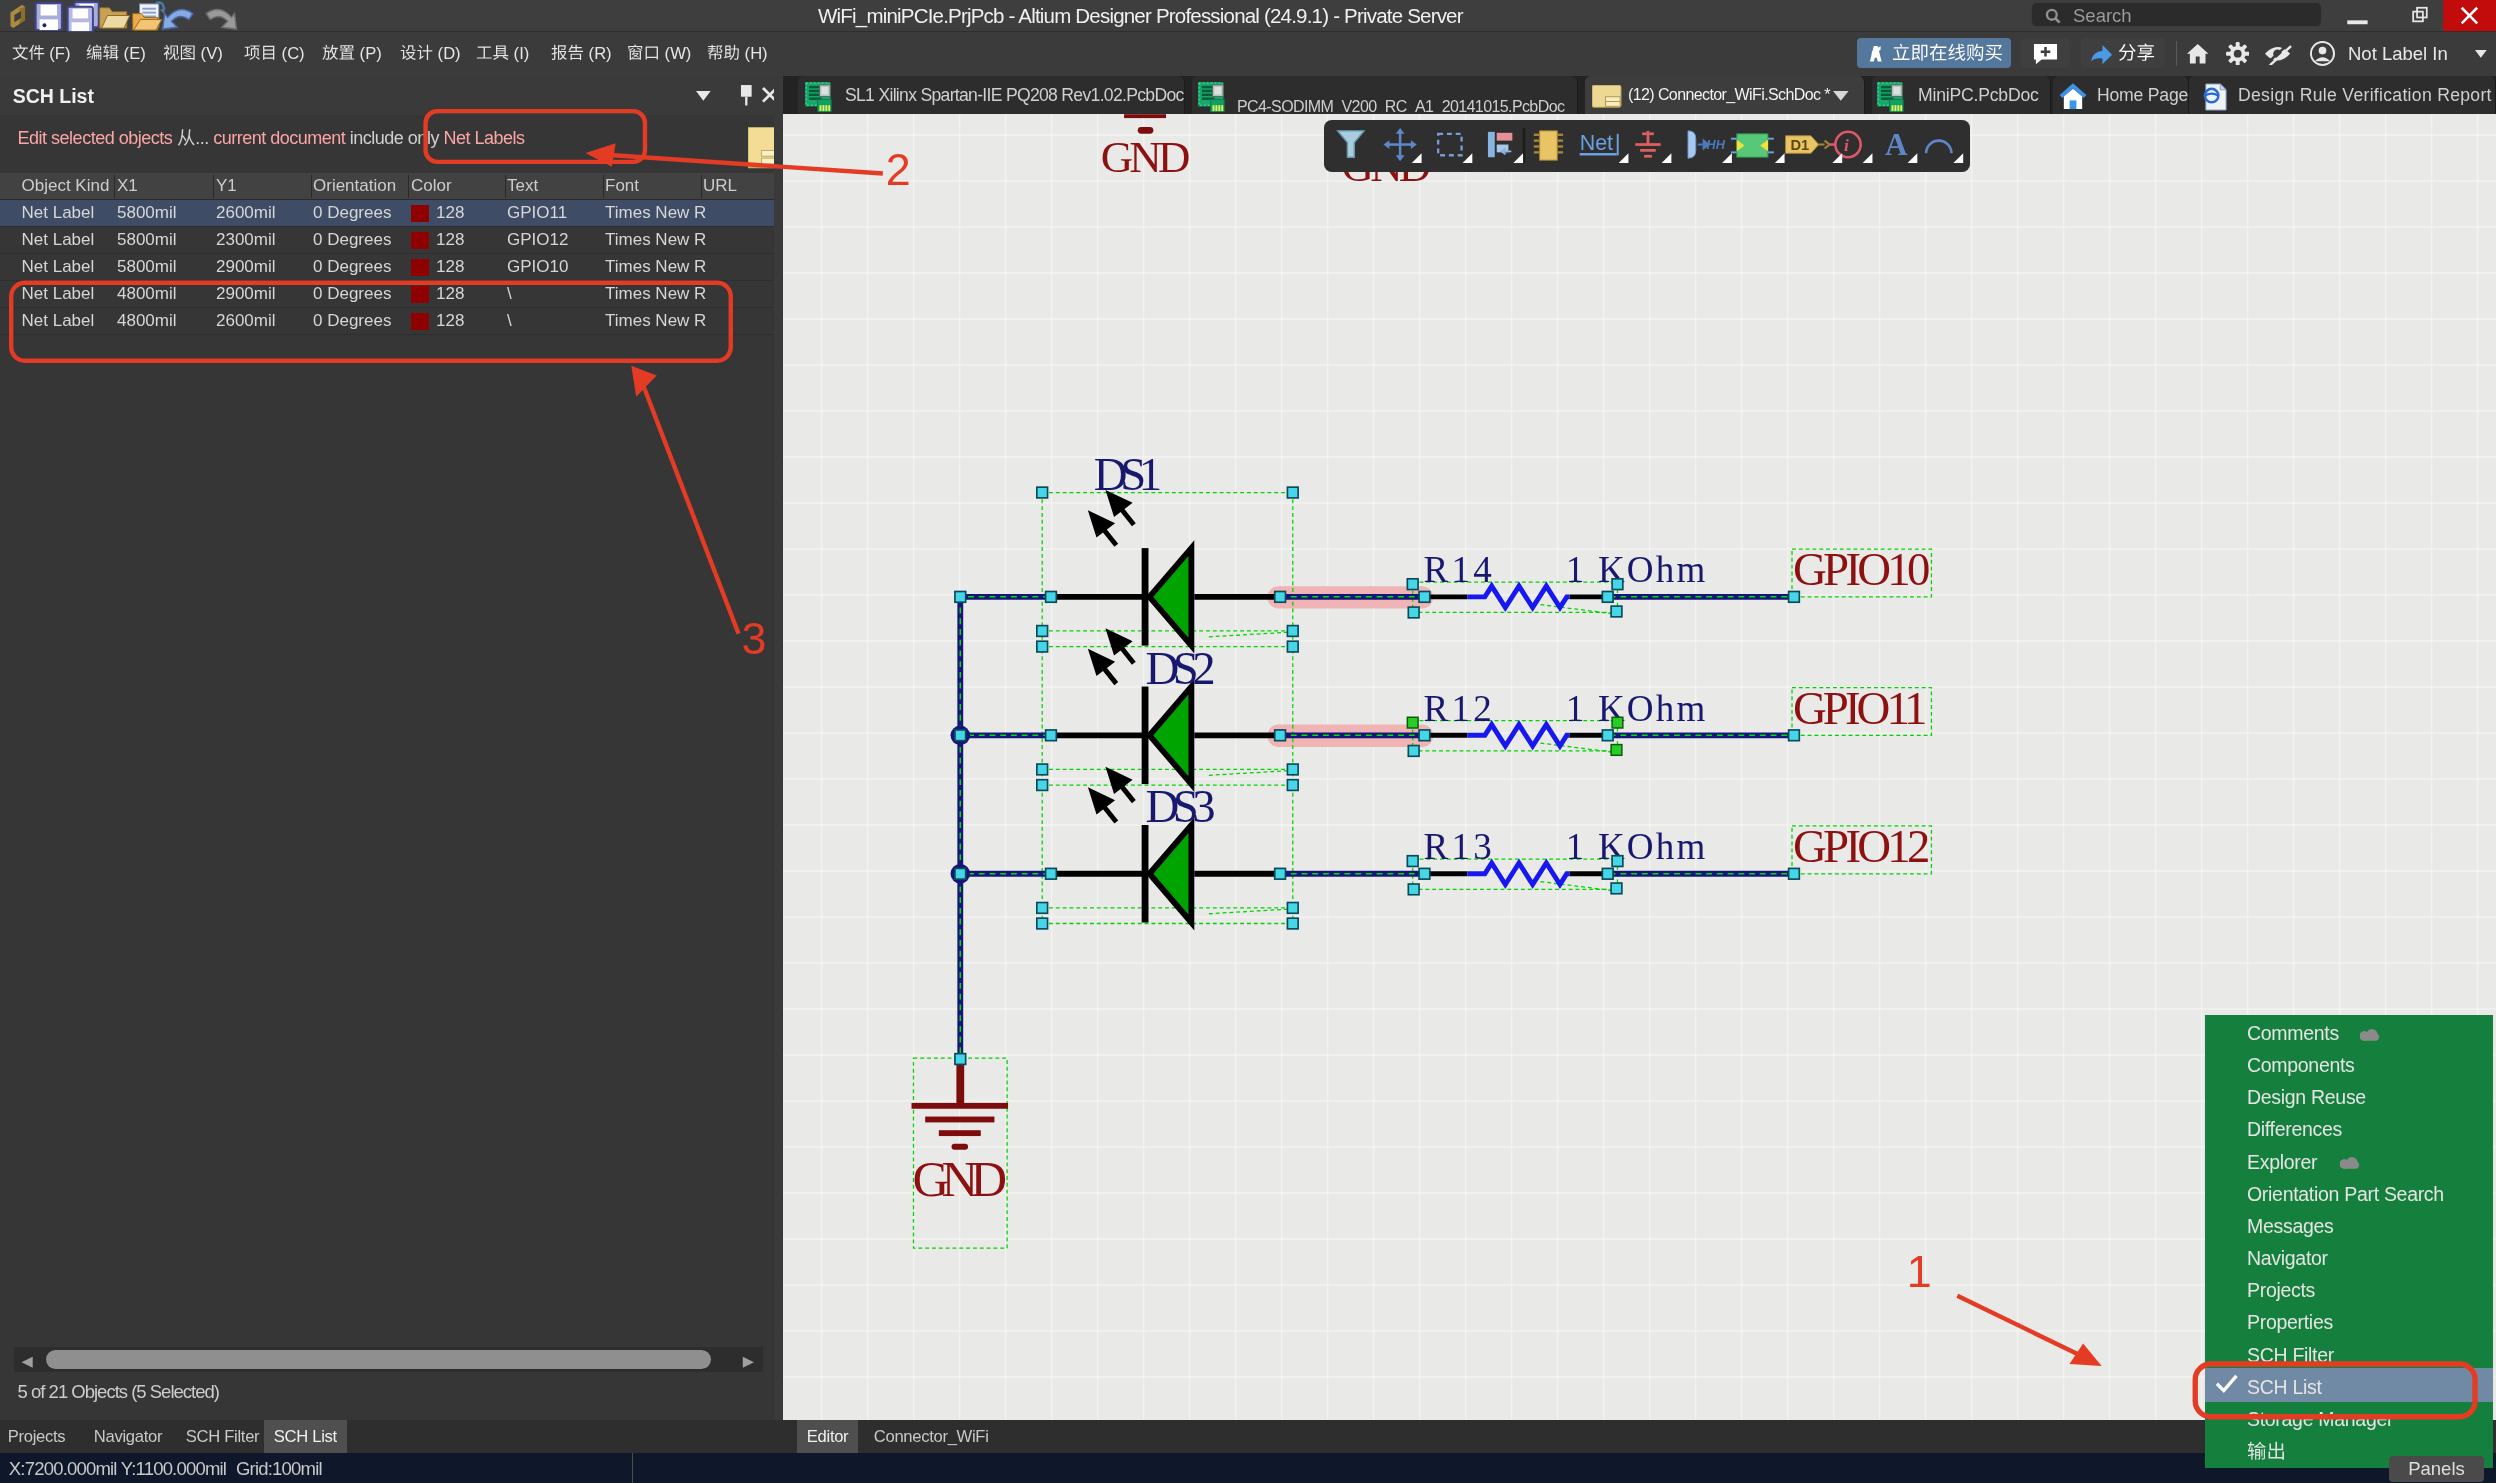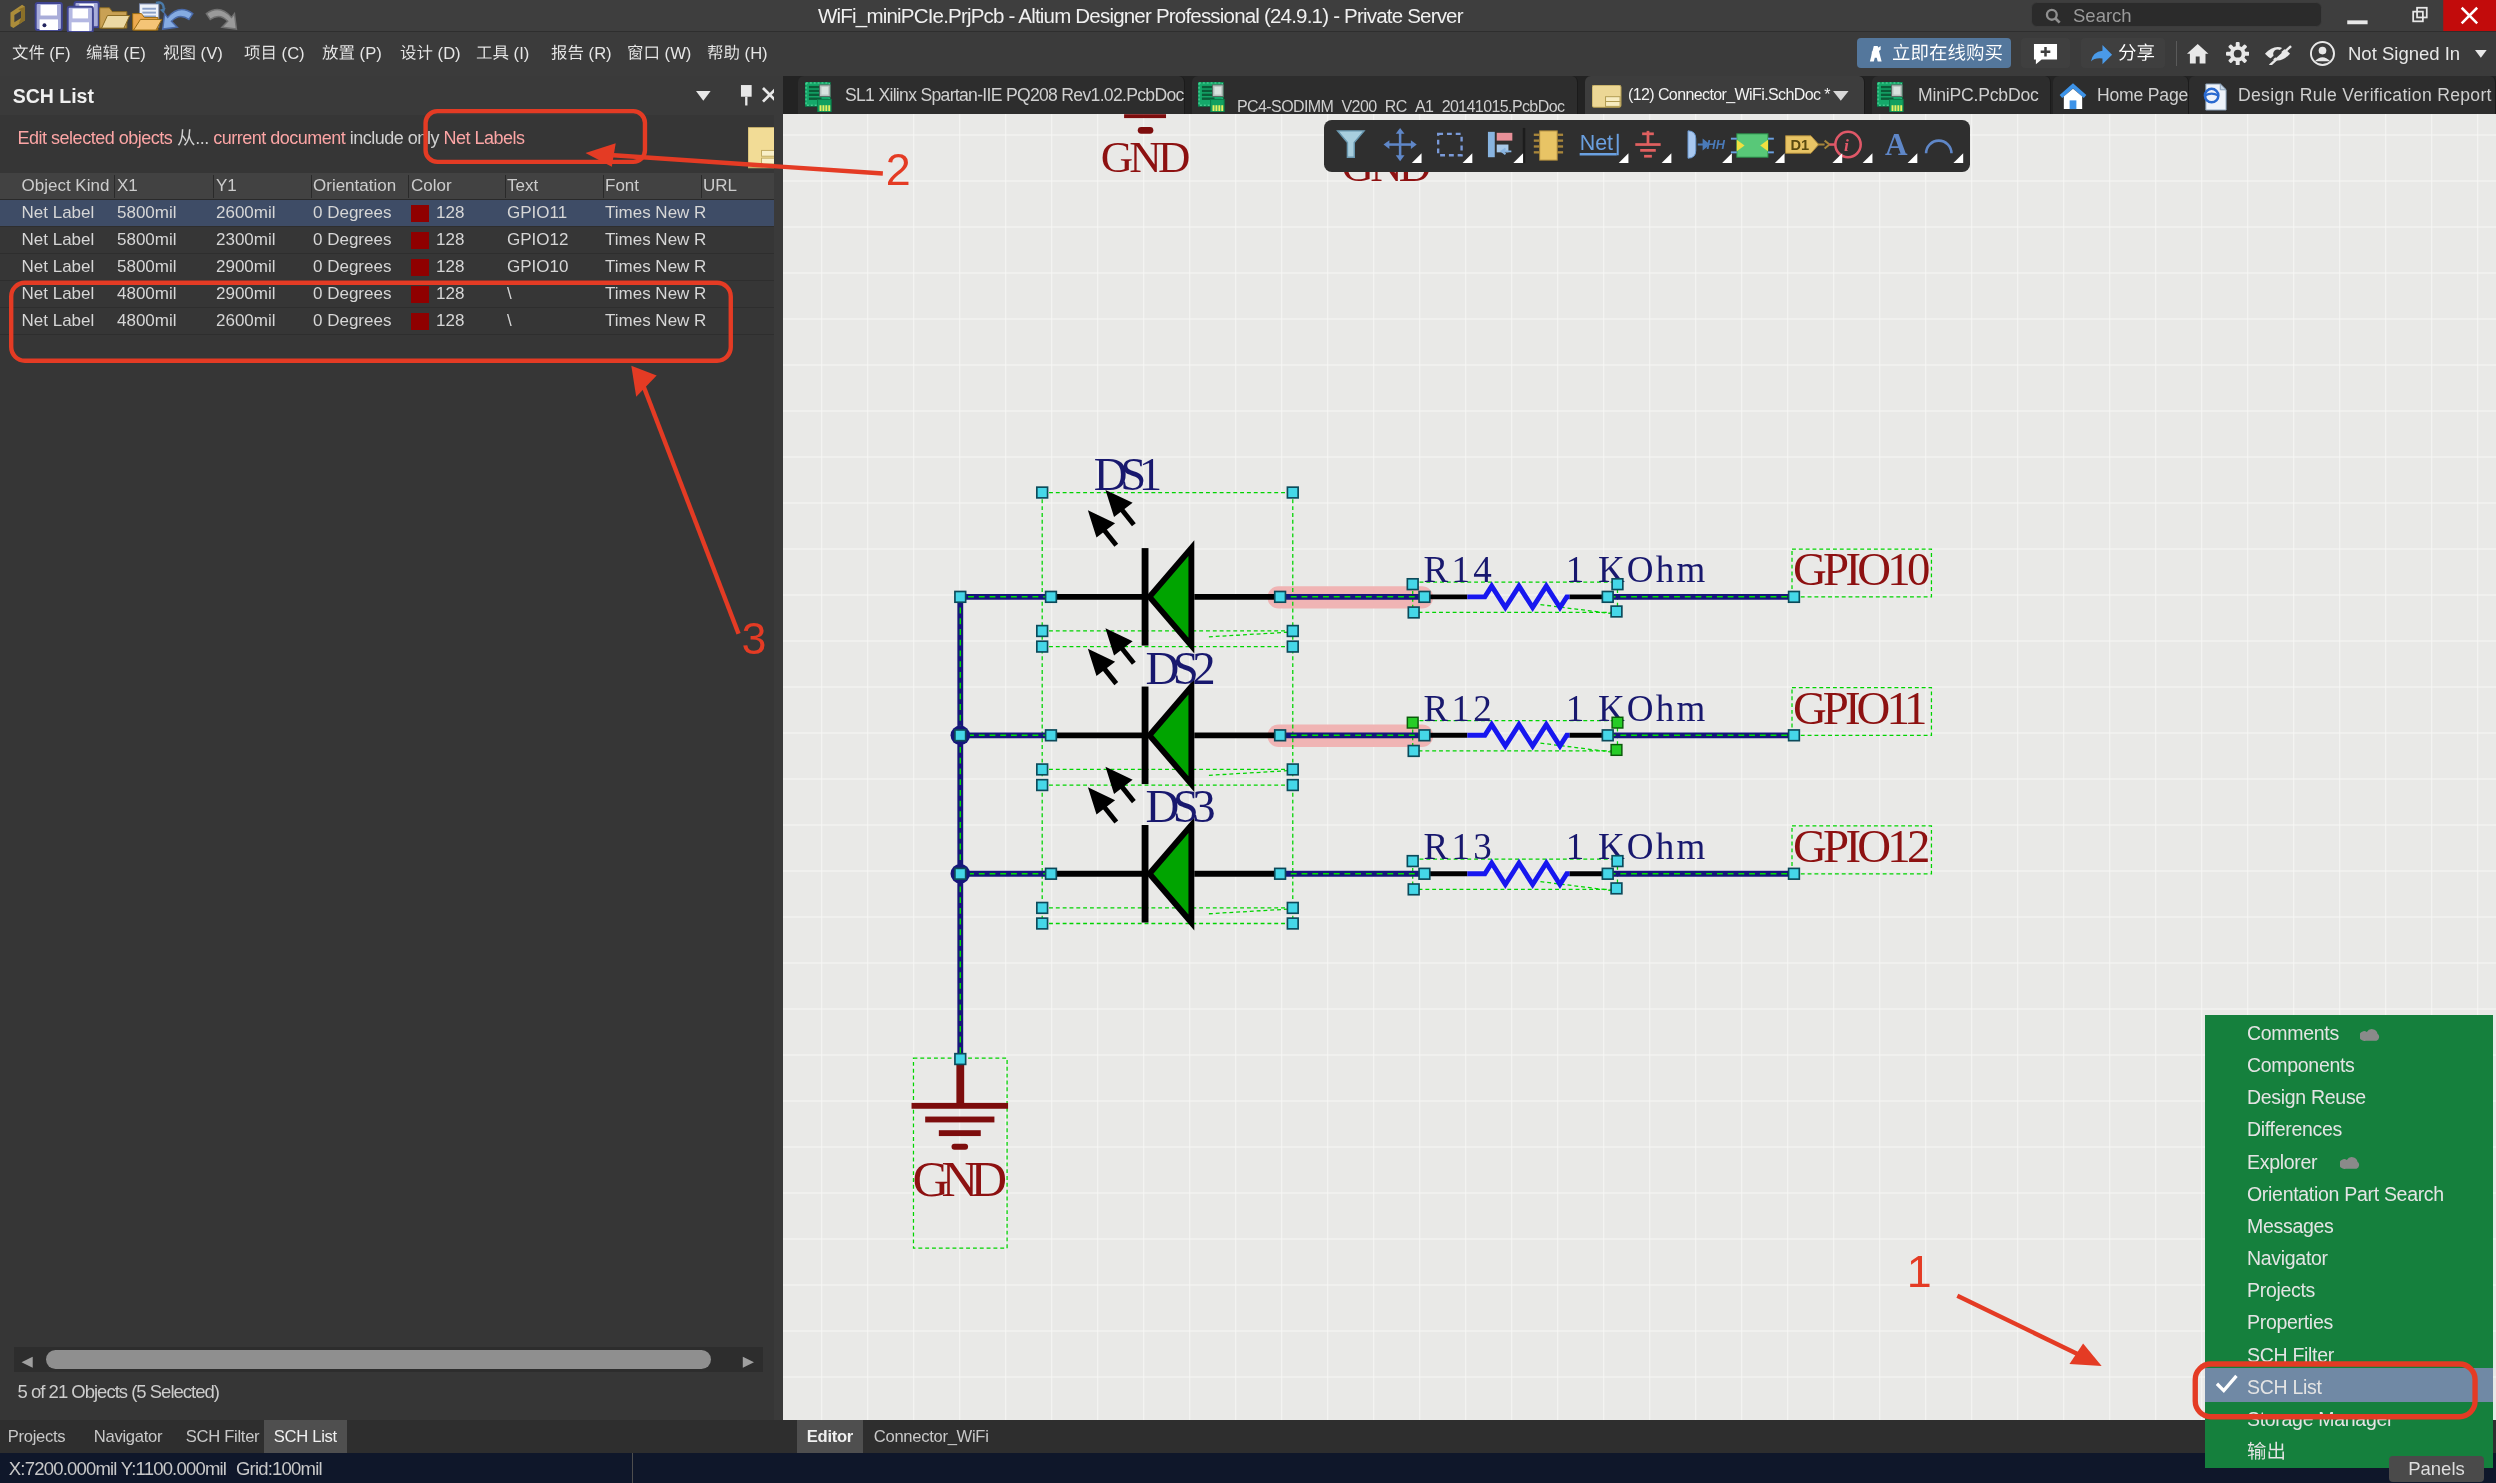--- a/index.html
+++ b/index.html
@@ -290,21 +290,21 @@
     <path d="M1 10 Q14 -4 27 10 Q14 24 1 10 Z" fill="#e8e8e8"></path>
     <circle cx="14" cy="10" r="4.5" fill="#3b3b3b"></circle>
     <line x1="3" y1="20" x2="25" y2="0" stroke="#3b3b3b" stroke-width="2.5"></line>
     <line x1="6" y1="22" x2="28" y2="2" stroke="#e8e8e8" stroke-width="2.5"></line>
   </svg>
   <svg class="abs" style="left:2310px;top:8.8px" width="25" height="25" viewBox="0 0 26 26">
     <circle cx="13" cy="13" r="12" fill="none" stroke="#e8e8e8" stroke-width="2"></circle>
     <circle cx="13" cy="10" r="4" fill="#e8e8e8"></circle>
     <path d="M5 21 q8 -8 16 0" fill="#e8e8e8"></path>
   </svg>
-  <div class="abs" style="left:2348px;top:10.7px;color:#e8e8e8;font-size:18.5px">Not Signed In</div>
+  <div class="abs" style="left:2348px;top:10.7px;color:#e8e8e8;font-size:18.5px">Not Label In</div>
   <svg class="abs" style="left:2475px;top:17.6px" width="12.7" height="8.8" viewBox="0 0 13 9">
     <path d="M0 0 L12 0 L6 8 Z" fill="#e8e8e8"></path>
   </svg>
 </div>
 
 <div id="tabbar"></div>
 <div class="dtab" style="left:798px;width:387px">
       <span class="txt" style="left:47px;letter-spacing:-0.7px">SL1 Xilinx Spartan-IIE PQ208 Rev1.02.PcbDoc</span>
     </div>
 <div class="dtab" style="left:1192px;width:386px">
@@ -756,21 +756,21 @@
     <div id="hthumb"></div>
   </div>
   <div id="objcount">5 of 21 Objects (5 Selected)</div>
 </div>
 
 <div id="bottomtabs">
   <span class="btab" style="left:-2px">Projects</span>
   <span class="btab" style="left:84px">Navigator</span>
   <span class="btab" style="left:176px">SCH Filter</span>
   <span class="btab btabactive" style="left:264px">SCH List</span>
-  <span class="btab btabactive" style="left:797px;font-weight:bold">Editor</span>
+  <span class="btab btabactive" style="left:797px;font-weight:normal">Editor</span>
   <span class="btab" style="left:864px">Connector_WiFi</span>
 </div>
 <div class="abs" style="left:774px;top:76px;width:8.8px;height:1344px;background:#3a3a3a"></div>
 <div id="statusbar">
   <span class="abs" style="left:8.8px;top:4.9px;letter-spacing:-0.8px">X:7200.000mil Y:1100.000mil</span>
       <span class="abs" style="left:236px;top:4.9px;letter-spacing:-0.8px">Grid:100mil</span>
   <span class="abs" style="left:632px;top:0;width:1px;height:30px;background:#4e4e4e"></span>
 </div>
 
 <div id="popup">

